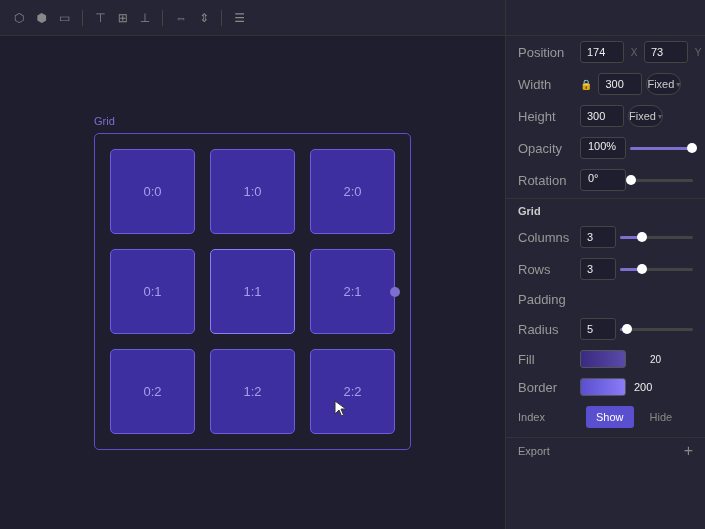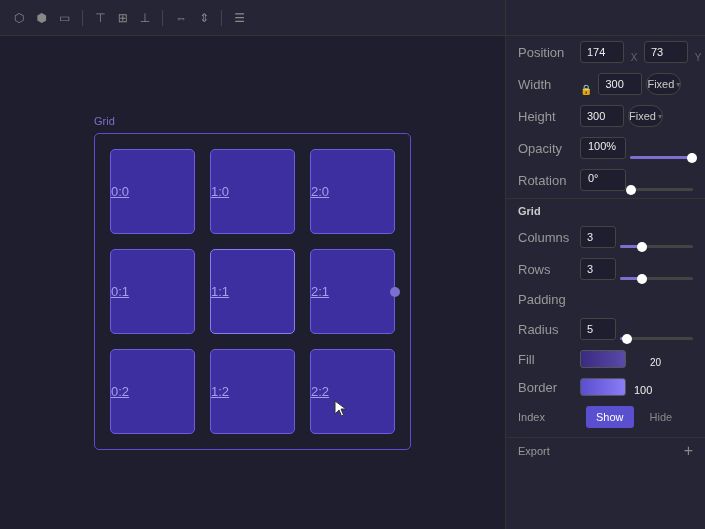--- a/index.html
+++ b/index.html
@@ -67,27 +67,26 @@
       border-radius: 5px;
       position: relative;
     }
 
     .grid-cell {
       background: #3d2fa0;
       border: 1.5px solid #6b5de0;
       border-radius: 5px;
       display: flex;
       align-items: center;
-      justify-content: flex-start;
+      justify-content: center;
       color: #a89ee8;
       font-size: 13px;
       font-weight: 400;
       cursor: pointer;
       position: relative;
-      text-decoration: underline;
     }
 
     .grid-cell.selected {
       border-color: #8b7cf8;
     }
 
     .cell-handle {
       position: absolute;
       right: -6px;
       top: 50%;
@@ -131,21 +130,21 @@
     .prop-label {
       width: 62px;
       color: #999;
       font-size: 13px;
       flex-shrink: 0;
     }
 
     .prop-value {
       flex: 1;
       display: flex;
-      align-items: flex-end;
+      align-items: center;
       gap: 4px;
     }
 
     .input-box {
       background: #1e1e2e;
       border: 1px solid #444;
       border-radius: 3px;
       color: #eee;
       font-size: 11px;
       padding: 2px 6px;
@@ -491,21 +490,21 @@
     <div class="prop-value">
       <div class="color-swatch" style="background: linear-gradient(to right, #3a2a80, #5a4aaa);"></div>
       <span style="color:#eee; font-size:10px; margin-left:20px;">20</span>
     </div>
   </div>
 
   <div class="prop-row">
     <div class="prop-label">Border</div>
     <div class="prop-value">
       <div class="color-swatch" style="background: linear-gradient(to right, #5a4fcf, #8b7cf8);"></div>
-      <span style="color:#eee; font-size:11px; margin-left:4px;">100</span>
+      <span style="color:#eee; font-size:11px; margin-left:4px;">200</span>
     </div>
   </div>
 
   <div class="index-row">
     <div class="index-label">Index</div>
     <button class="btn-show">Show</button>
     <button class="btn-hide">Hide</button>
   </div>
 
   <div class="export-row">

